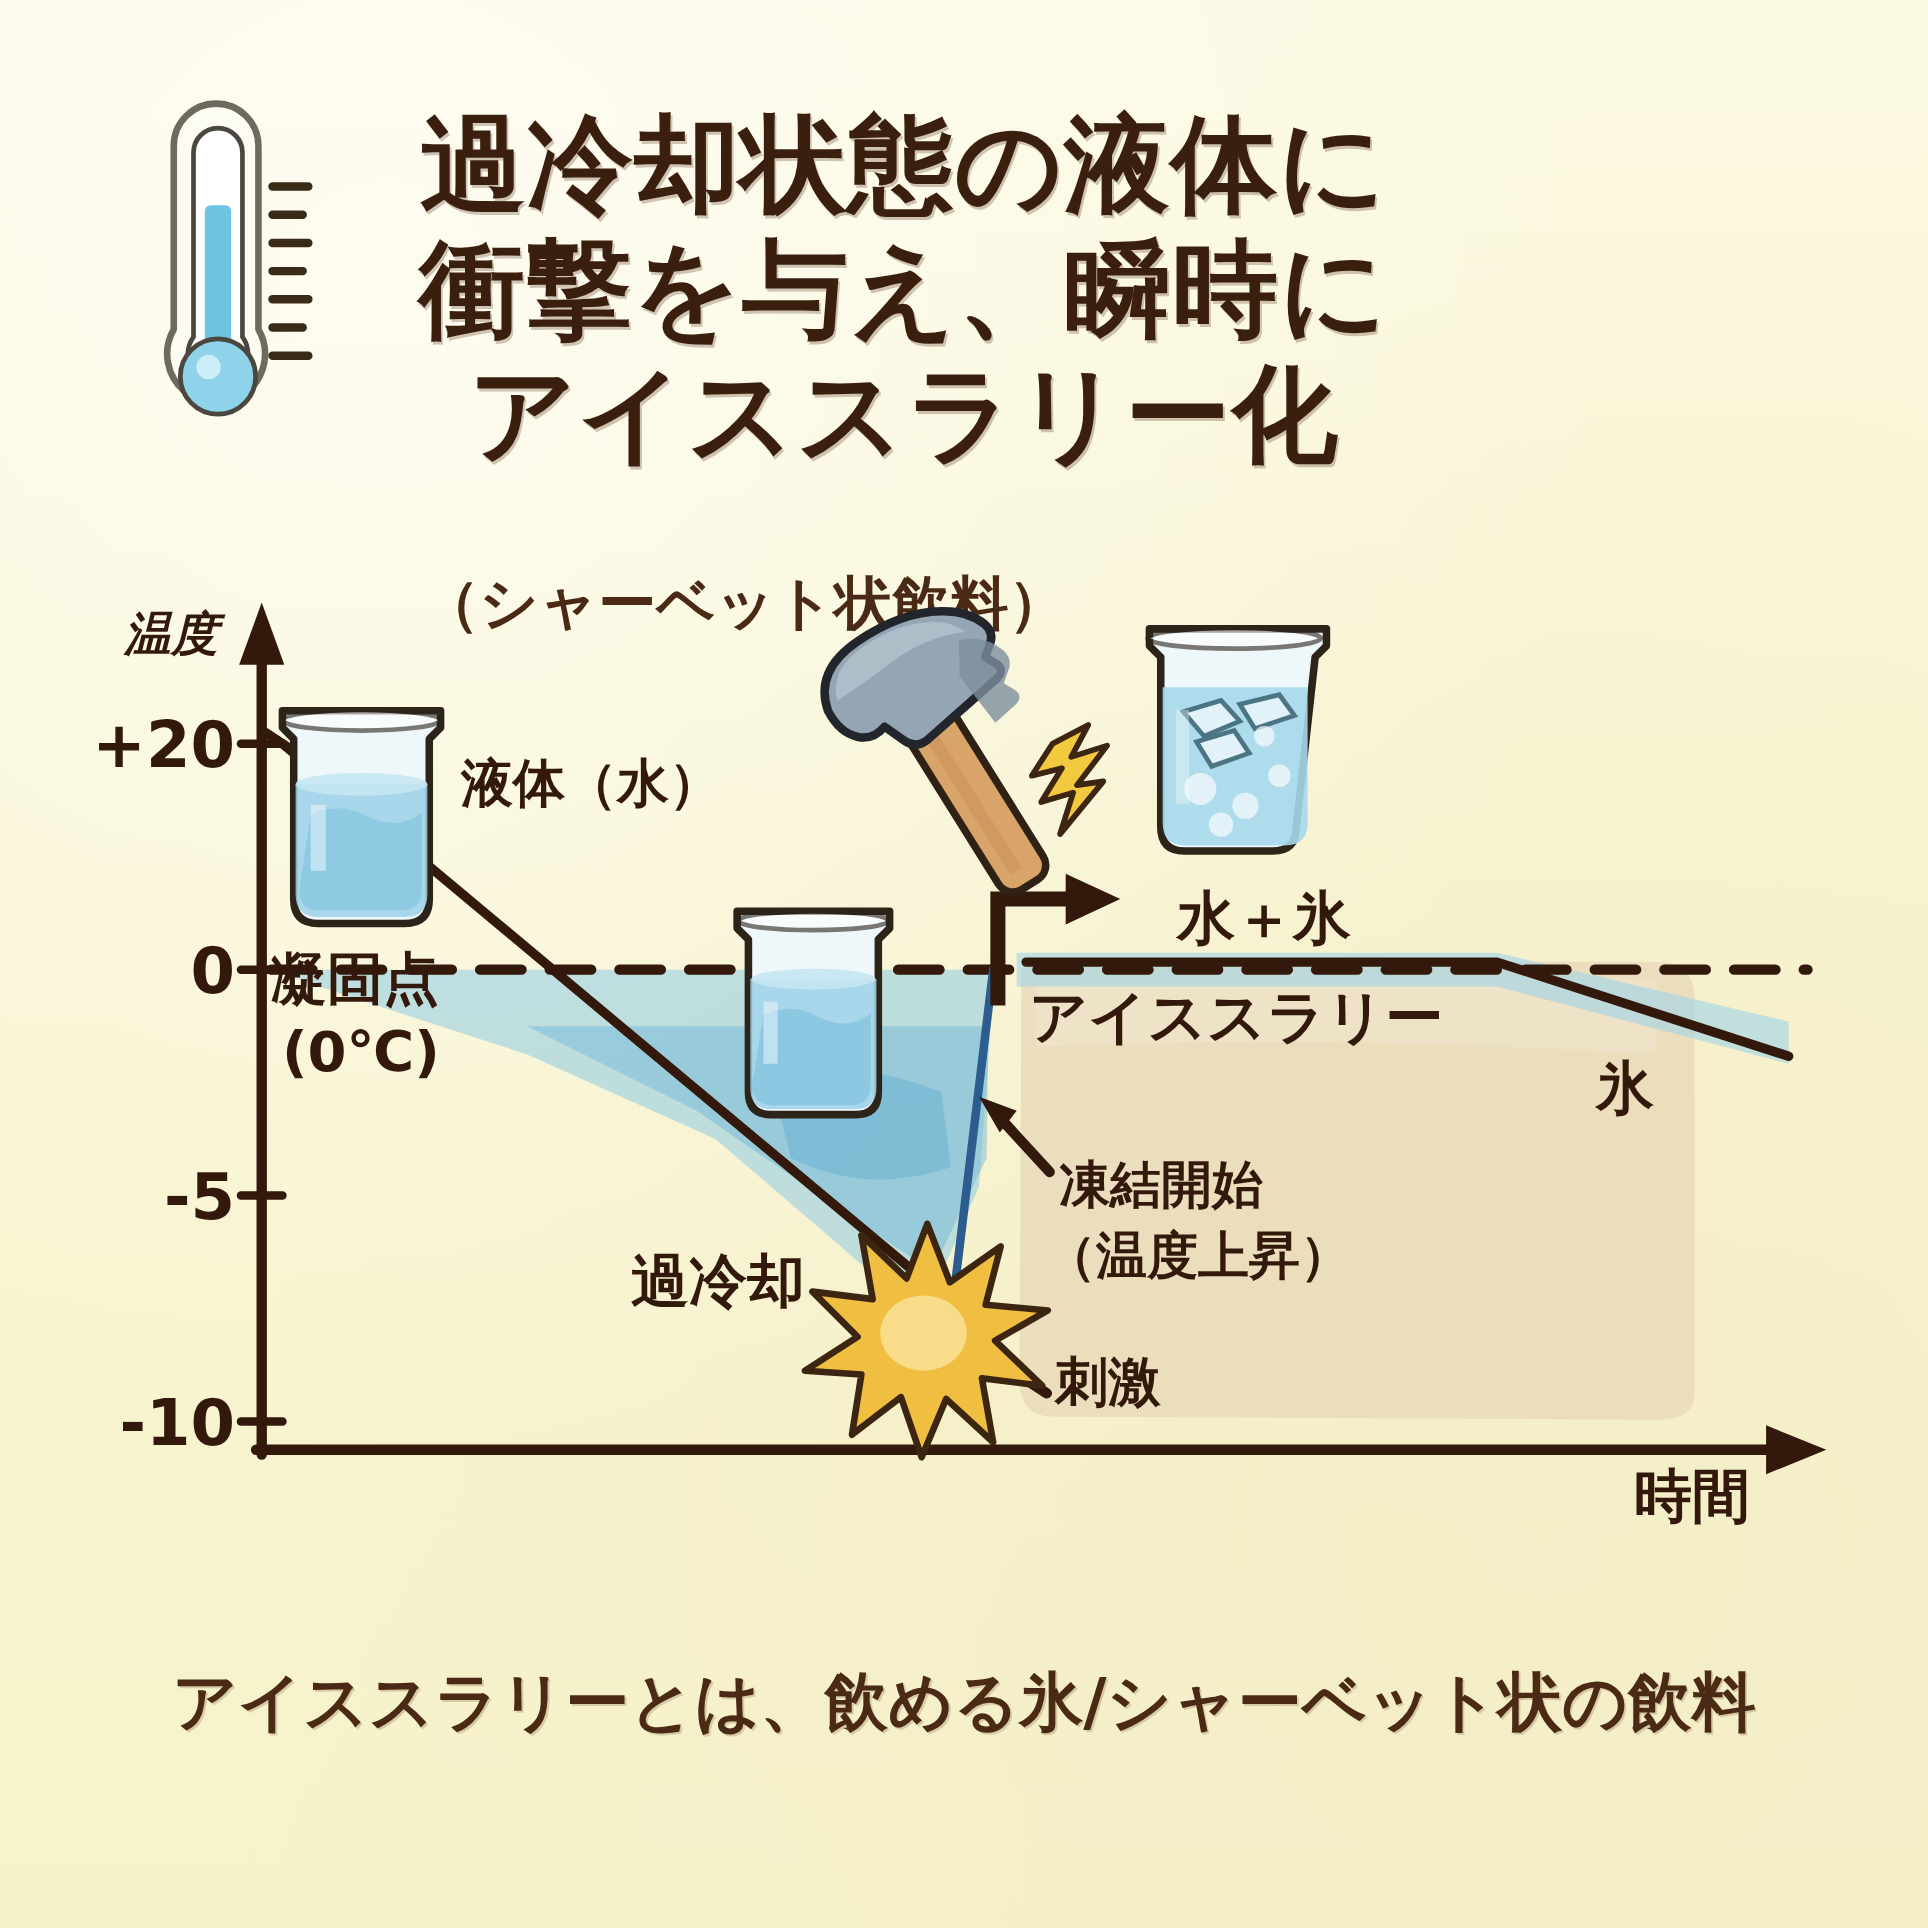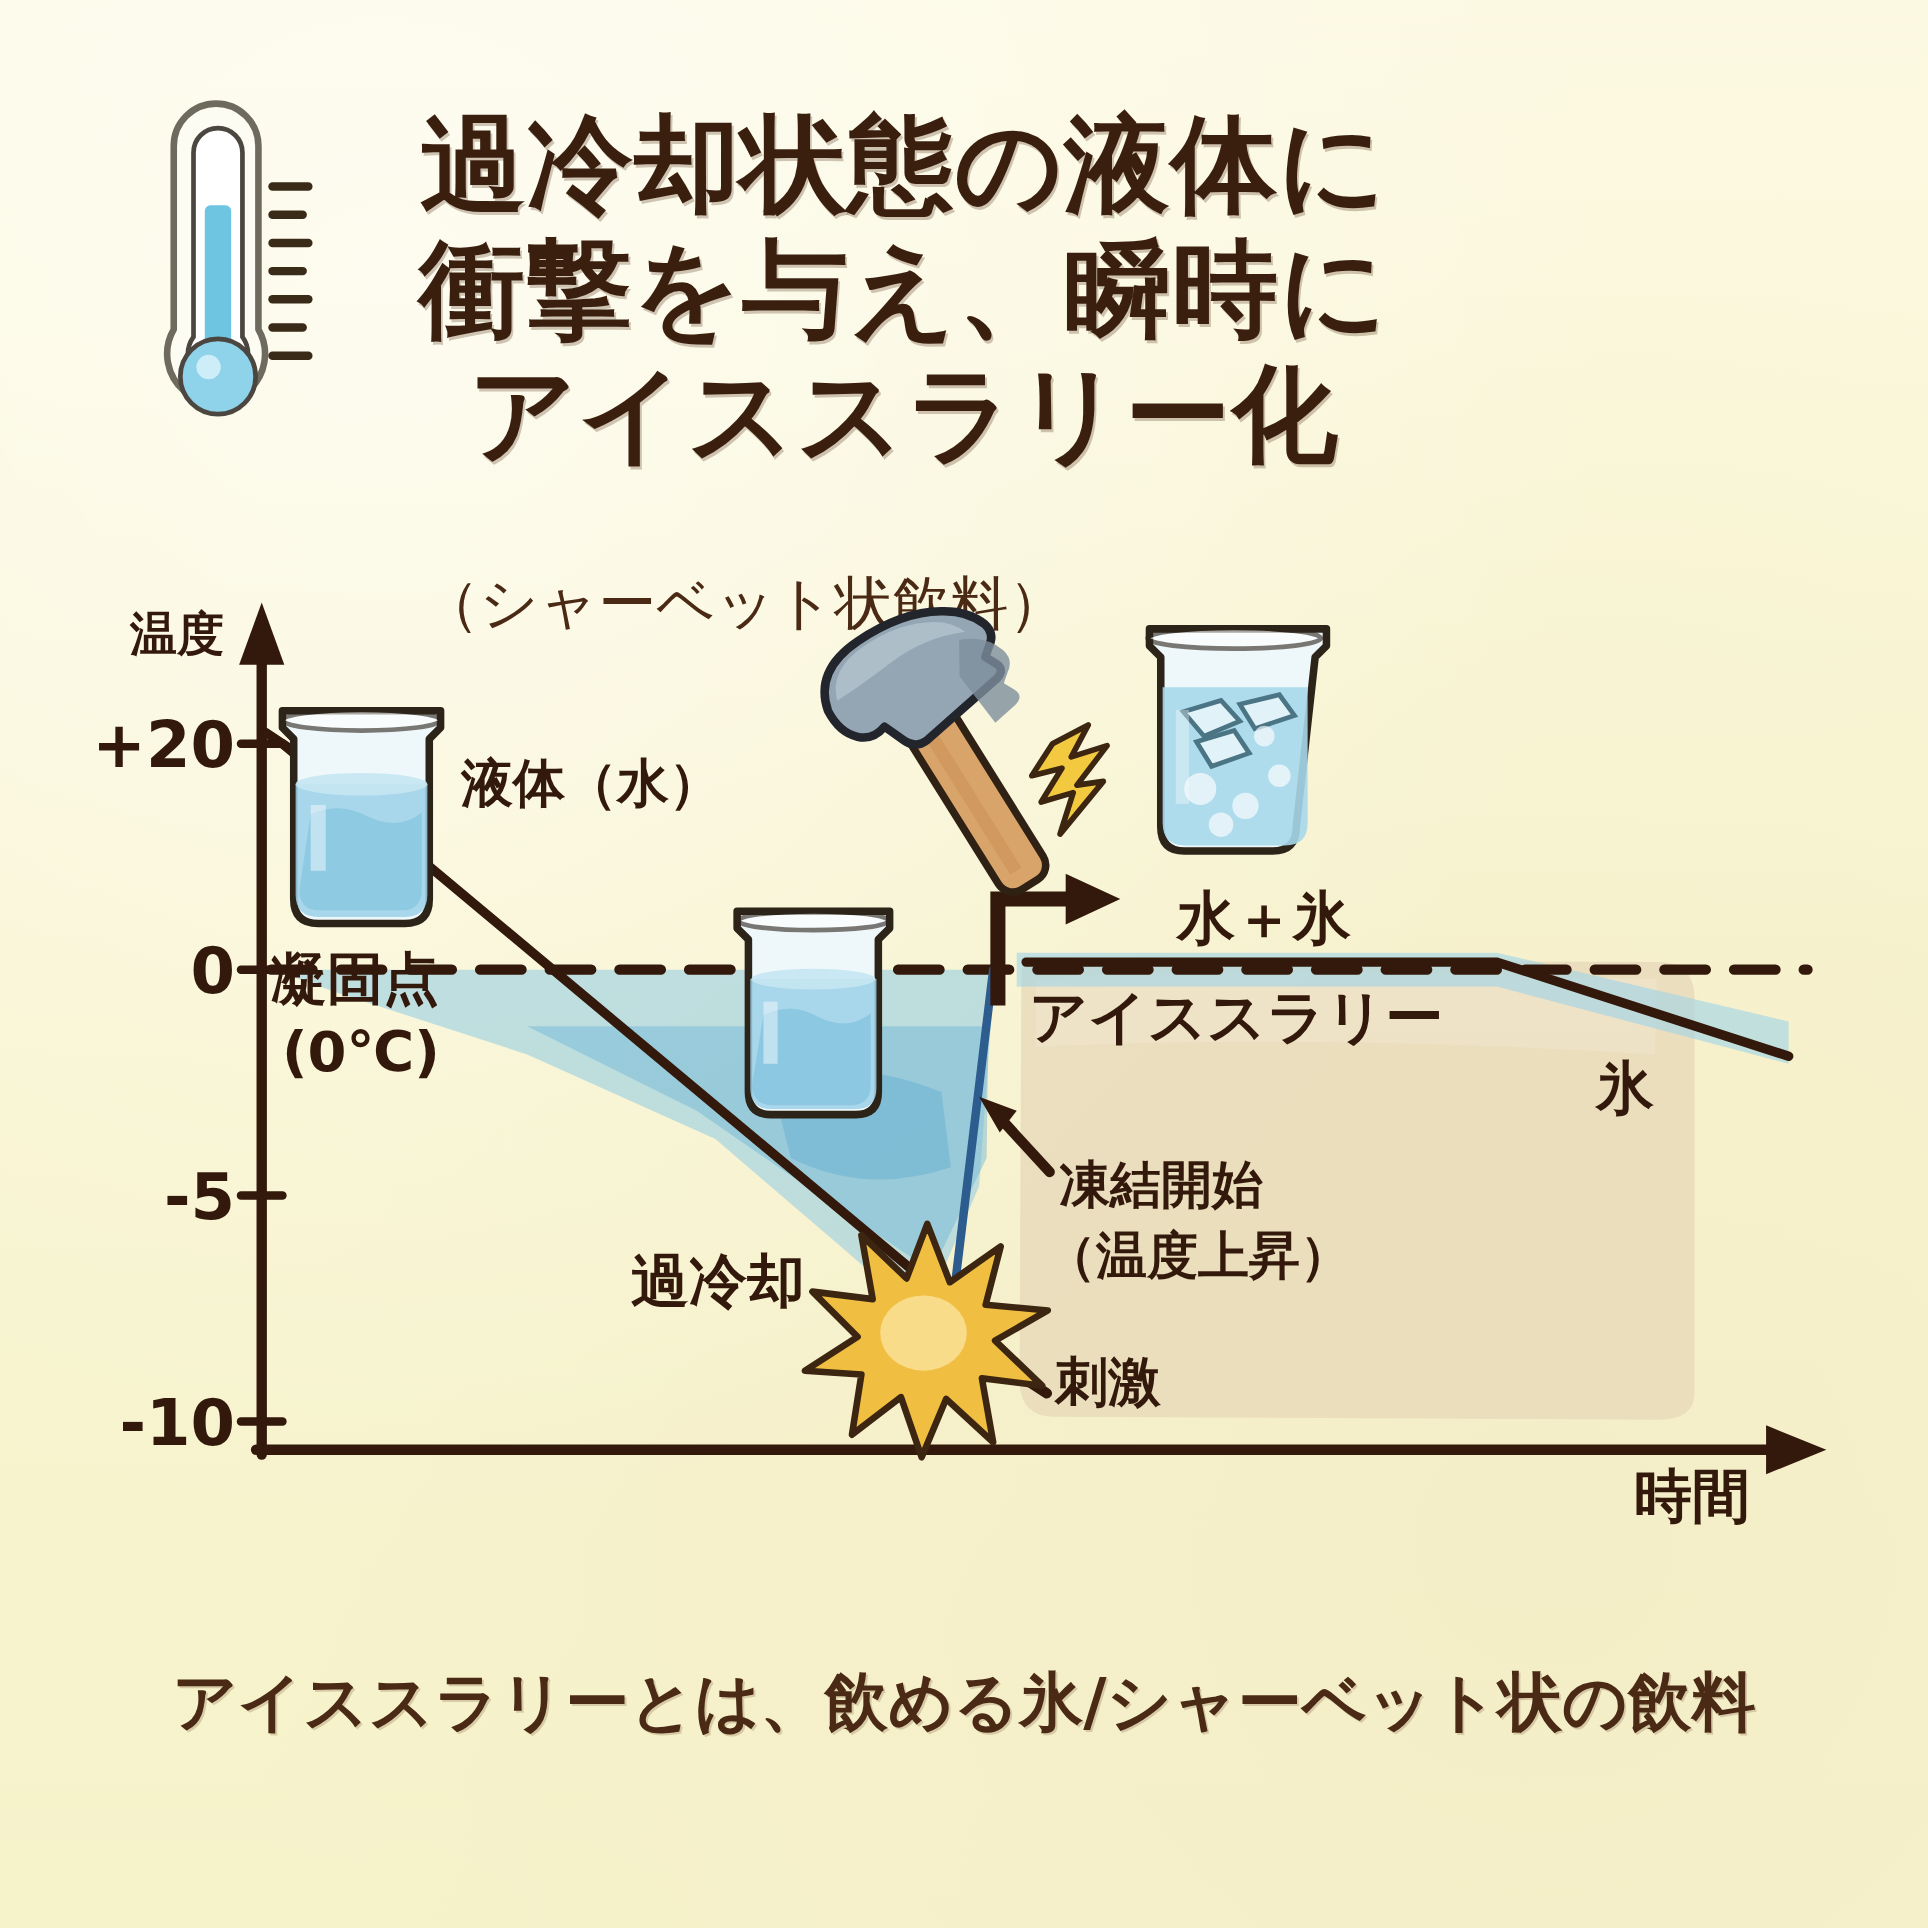--- a/index.html
+++ b/index.html
@@ -47,21 +47,21 @@
     text-shadow: 1.9px 2.8px 0 rgba(90,55,30,0.28);
     white-space: nowrap;
   }
   #subtitle-paren {
     position: absolute;
     left: 358px;
     top: 565px;
     width: 772px;
     text-align: center;
     font-family: "DejaVu Sans", sans-serif;
-    font-weight: normal;
+    font-weight: bold;
     font-size: 58px;
     color: #4a2a15;
     white-space: nowrap;
   }
 
   
   #chart {
     position: absolute;
     left: 0;
     top: 0;
@@ -78,22 +78,23 @@
     white-space: nowrap;
   }
   .chart-label {
     position: absolute;
     font-family: "DejaVu Sans", sans-serif;
     font-weight: bold;
     color: #33190b;
     white-space: nowrap;
   }
   #y-axis-title {
-    left: 130px; top: 603px;
+    left: 124px; top: 603px;
     font-size: 47px;
+    font-style: italic;
   }
   #x-axis-title {
     left: 1634px; top: 1458px;
     font-size: 58px;
   }
   #label-liquid      { left: 461px;  top: 749px;  font-size: 52px; }
   #label-freezepoint { left: 271px;  top: 942px; font-size: 56px; }
   #label-freezepoint2{ left: 282px;  top: 1019px; font-size: 56px; }
   #label-supercool   { left: 631px;  top: 1243px; font-size: 58px; }
   #label-waterice    { left: 1177px; top: 880px;  font-size: 58px; text-align: right; }

